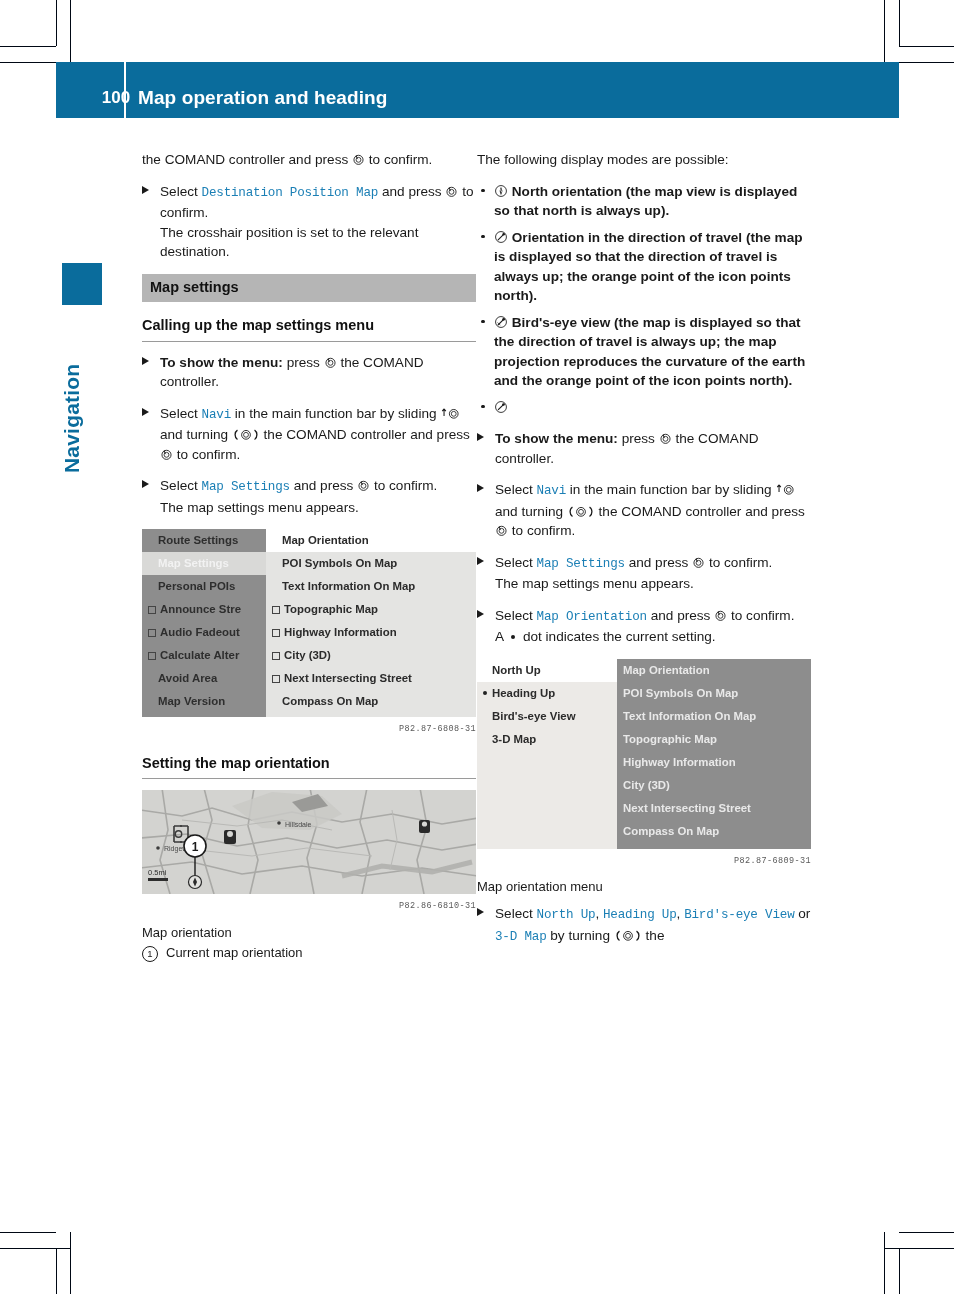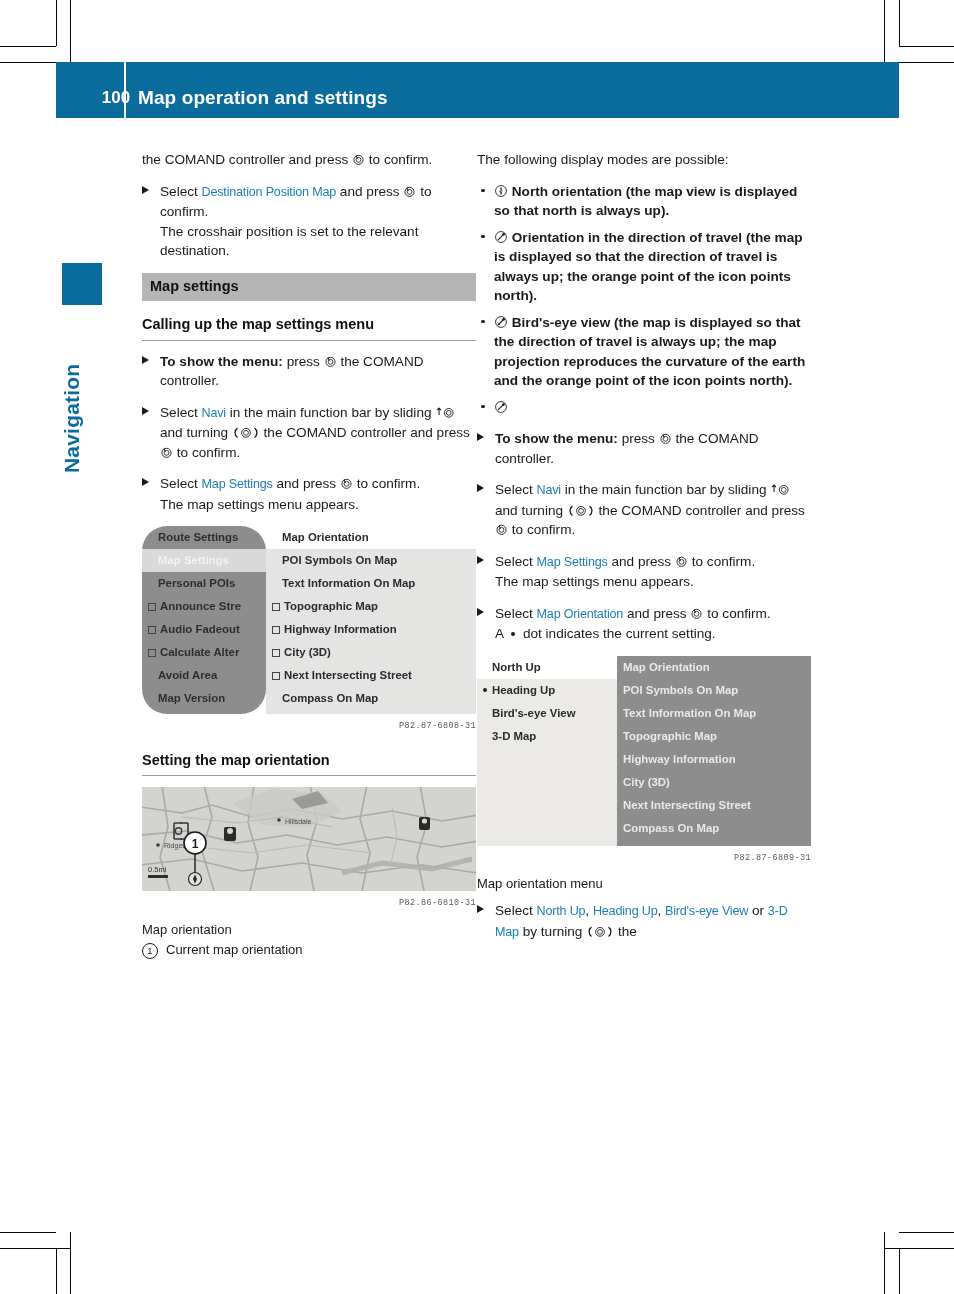--- a/index.html
+++ b/index.html
@@ -59,21 +59,21 @@
   .step{position:relative;padding-left:18px;margin-bottom:12px;}
   .step .arrow{
     position:absolute;left:0;top:4px;width:0;height:0;
     border-left:7px solid #1a1a1a;border-top:4.5px solid transparent;border-bottom:4.5px solid transparent;
   }
   .step .cont{display:block;}
   
   .dotitem{position:relative;padding-left:17px;margin-bottom:7px;font-weight:bold;}
   .dotitem .bullet{position:absolute;left:4px;top:7px;width:3.5px;height:3.5px;border-radius:50%;background:#1a1a1a;}
 
-  .mono{font-family:Liberation Sans, sans-serif;color:#1b7fb5;font-size:12.6px;letter-spacing:-.2px;}
+  .mono{font-family:Liberation Mono, monospace;color:#1b7fb5;font-size:12.6px;letter-spacing:-.2px;}
   b.bold{font-weight:bold;}
 
   
   .section-bar{
     background:#b5b5b5;color:#111;font-weight:bold;font-size:14.5px;
     padding:4px 8px 5px 8px;margin-bottom:14px;
   }
   .subhead{
     font-weight:bold;font-size:14.5px;color:#111;
     border-bottom:1px solid #9a9a9a;padding-bottom:5px;margin-bottom:11px;
@@ -84,21 +84,21 @@
     font-family:Liberation Mono, monospace;margin-top:3px;
   }
 
   
   .gi{display:inline-block;vertical-align:-2px;}
   .gi svg{display:block;}
 
   
   .shot{position:relative;width:100%;overflow:hidden;}
   .shot-menu{display:flex;height:188px;border:0;}
-  .pane-l{width:124px;background:#8d8d8d;border-radius:25px;}
+  .pane-l{width:124px;background:#8d8d8d;}
   .pane-r{flex:1;background:#e4e4e2;}
   .row{font-size:11.4px;line-height:13px;padding:3px 5px 3px 6px;
        color:#2b2b2b;white-space:nowrap;overflow:hidden;
        font-family:"Liberation Sans", sans-serif;font-weight:bold;height:17px;
        display:flex;align-items:center;}
   .pane-l .row{color:#2e2e2e;}
   .row.sel-white{background:#ffffff;color:#2b2b2b;}
   .row.sel-light{background:#d9d9d7;color:#f2f2f2;}
   .chk{display:inline-block;width:6px;height:6px;border:1.2px solid #444;margin-right:4px;flex:0 0 auto;}
   .spacer{width:6px;height:6px;margin-right:4px;display:inline-block;flex:0 0 auto;}
@@ -135,21 +135,21 @@
 <div class="cropmark cm-h" style="left:0;top:1248px;width:70px;"></div>
 
 <div class="cropmark cm-v" style="left:884px;top:1232px;height:62px;"></div>
 <div class="cropmark cm-v" style="left:899px;top:1248px;height:46px;"></div>
 <div class="cropmark cm-h" style="left:899px;top:1232px;width:55px;"></div>
 <div class="cropmark cm-h" style="left:884px;top:1248px;width:70px;"></div>
 
 <div id="header-bar"></div>
 <div id="page-number">100</div>
 <div id="header-divider"></div>
-<div id="header-title">Map operation and settings</div>
+<div id="header-title">Map operation and heading</div>
 
 <div id="side-tab"></div>
 <div id="side-label">Navigation</div>
 
 <div class="col" id="col-left">
 
   <div class="block">
     <span>the COMAND controller and press</span>
     <span class="gi"><svg width="13" height="13" viewBox="0 0 16 16">
           <circle cx="8" cy="8.4" r="5.6" fill="none" stroke="#1a1a1a" stroke-width="1.1"></circle>

